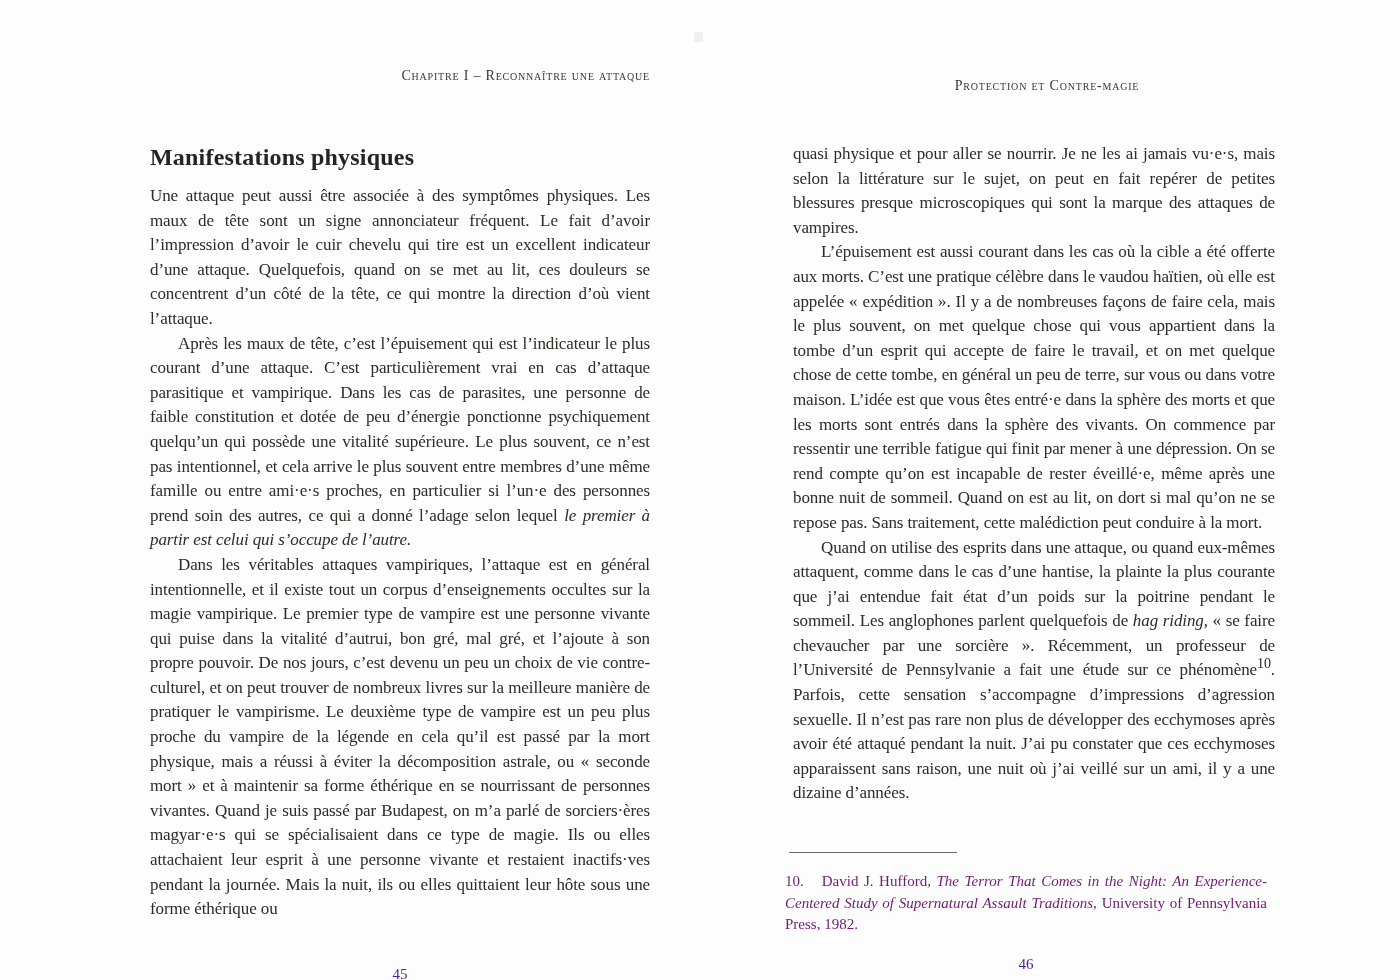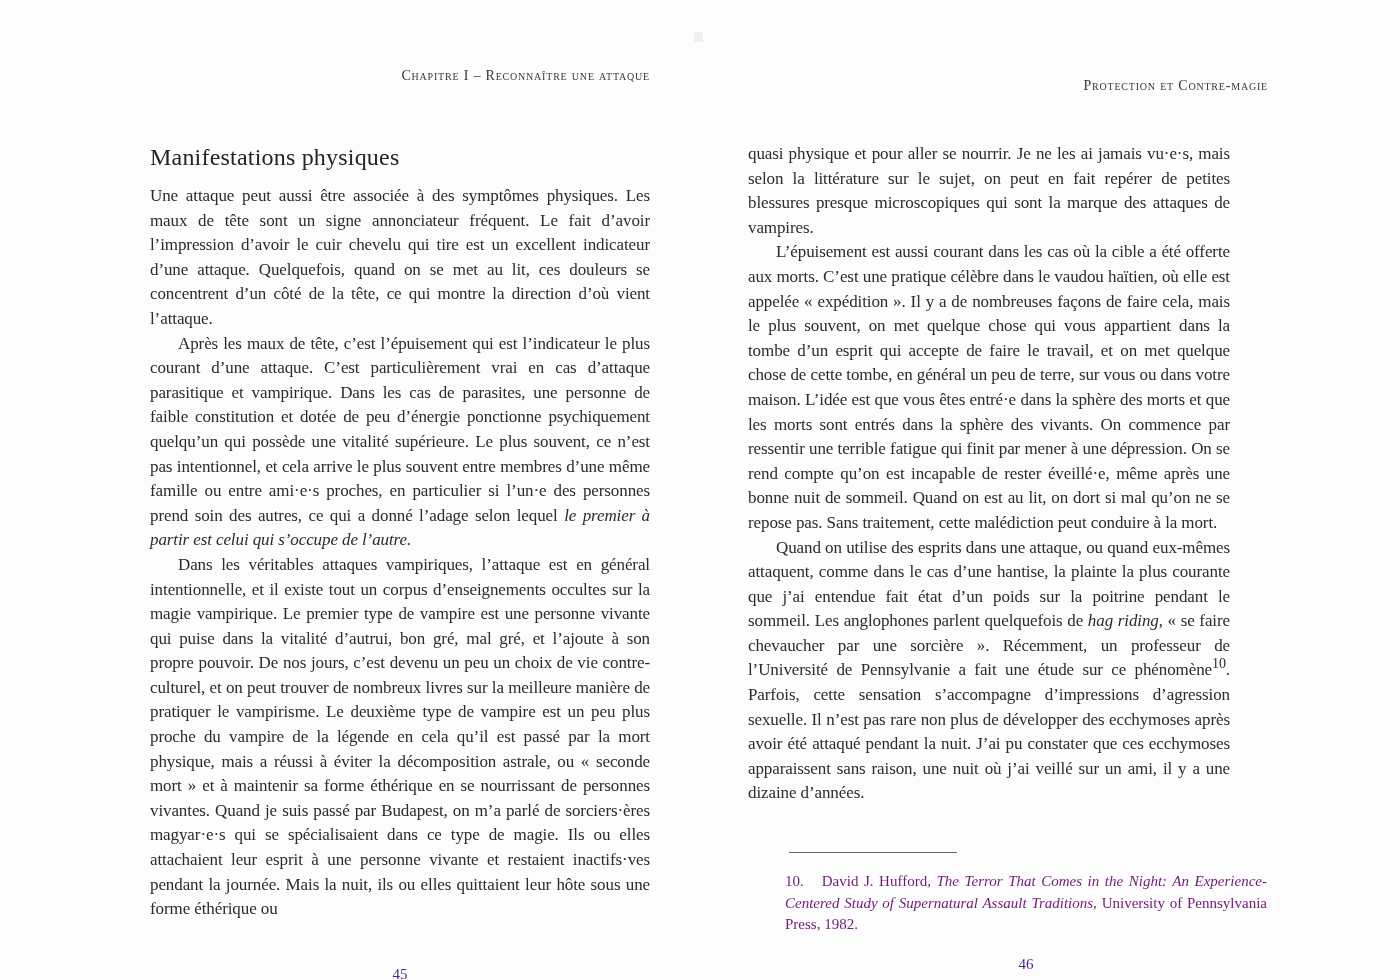--- a/index.html
+++ b/index.html
@@ -26,51 +26,51 @@
     color: #3a3836;
     white-space: nowrap;
   }
   #left-running-head {
     left: 150px;
     top: 36px;
     width: 500px;
     text-align: right;
   }
   #right-running-head {
-    left: 786px;
+    left: 806px;
     top: 46px;
     width: 482px;
-    text-align: right;
+    text-align: center;
   }
   .section-title {
     position: absolute;
     left: 150px;
     top: 96px;
     width: 500px;
     font-size: 24px;
-    font-weight: normal;
+    font-weight: bold;
     letter-spacing: 0.2px;
     color: #262422;
   }
   .body-col {
     position: absolute;
     font-size: 17px;
     line-height: 24.6px;
     letter-spacing: -0.1px;
     text-align: justify;
     hyphens: auto;
     -webkit-hyphens: auto;
   }
   #left-body {
     left: 150px;
     top: 152px;
     width: 500px;
   }
   #right-body {
-    left: 748px;
+    left: 793px;
     top: 110px;
     width: 482px;
   }
   .body-col p {
     margin: 0;
     text-indent: 28px;
   }
   .body-col p.no-indent {
     text-indent: 0;
   }

